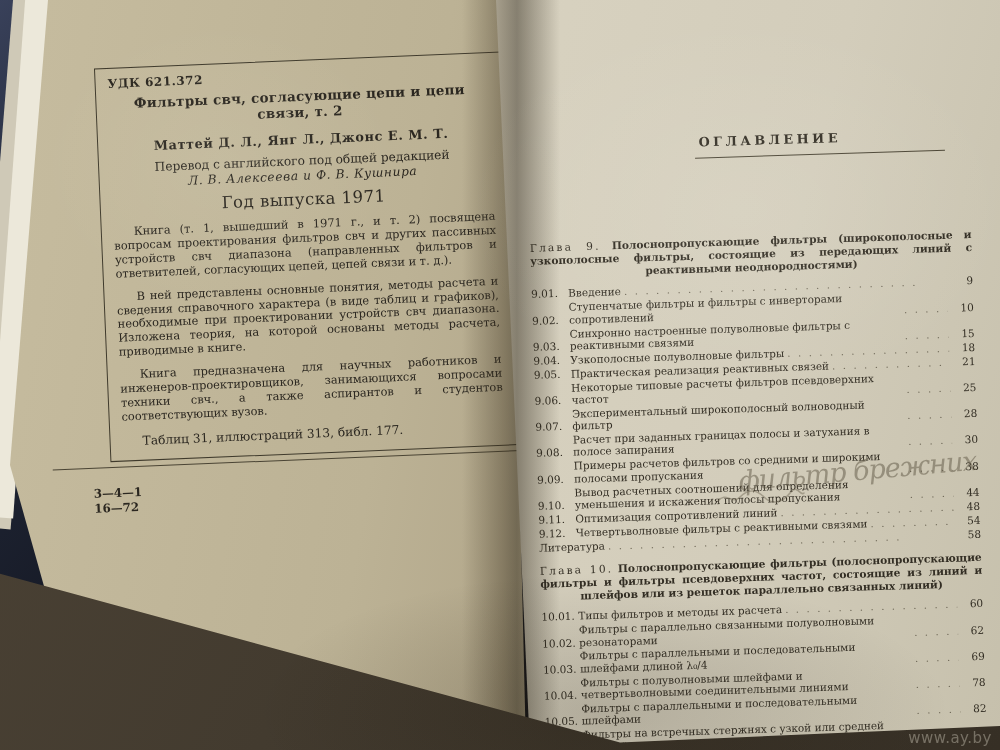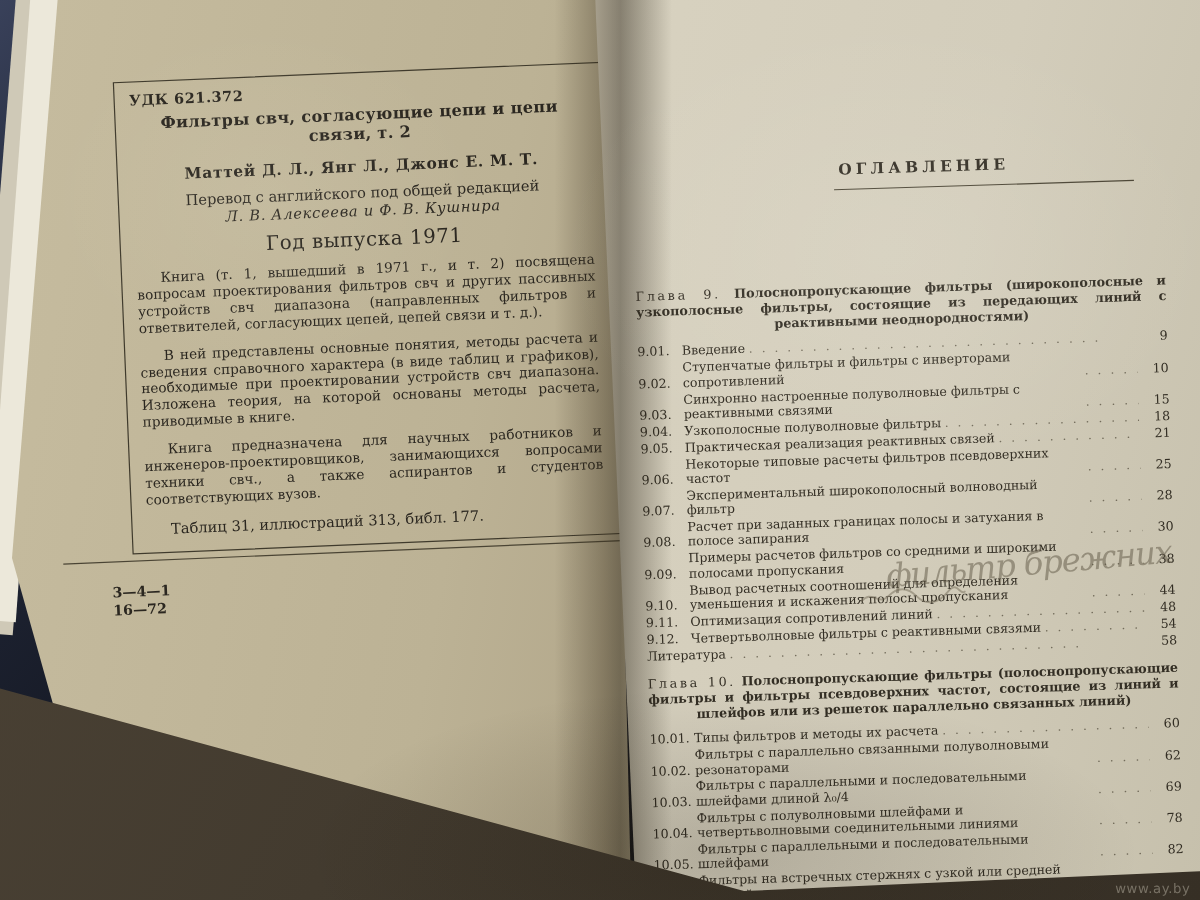--- a/index.html
+++ b/index.html
@@ -78,21 +78,21 @@
   .tpage{flex:none;min-width:26px;text-align:right;}
   
   .handwriting{
     position:absolute;left:738px;top:452px;width:310px;pointer-events:none;
     transform:rotate(-5deg);font-style:italic;font-size:27px;
     color:rgba(94,86,68,.50);letter-spacing:-1px;white-space:nowrap;
   }
   .squiggle{position:absolute;left:716px;top:483px;pointer-events:none;opacity:.45;}
   .watermark{
     position:absolute;right:8px;bottom:3px;font-family:"DejaVu Sans","Liberation Sans",sans-serif;
-    font-size:11px;color:rgba(223,218,202,.38);letter-spacing:.5px;
+    font-size:15px;color:rgba(223,218,202,.38);letter-spacing:.5px;
   }
 </style>
 </head>
 <body>
 
 <div class="photo">
 
   <div class="edge edge-2"></div>
   <div class="edge edge-1"></div>
 

